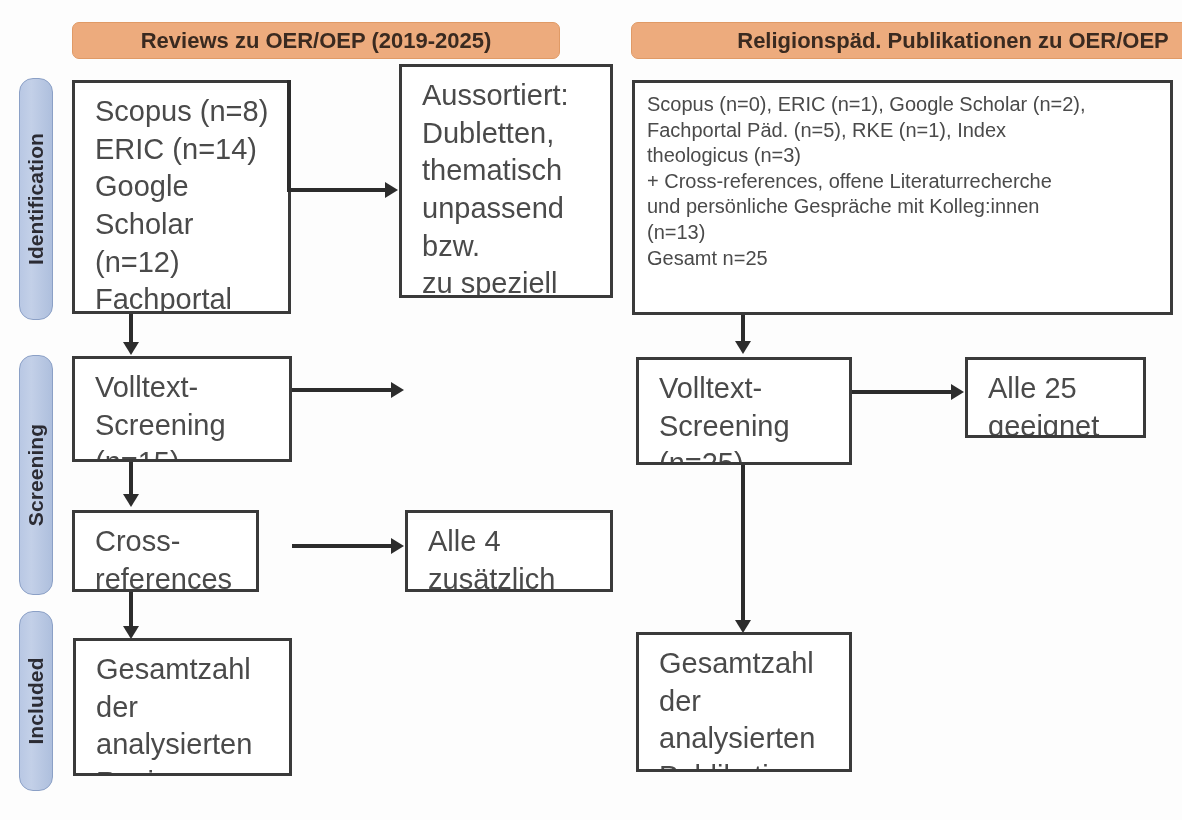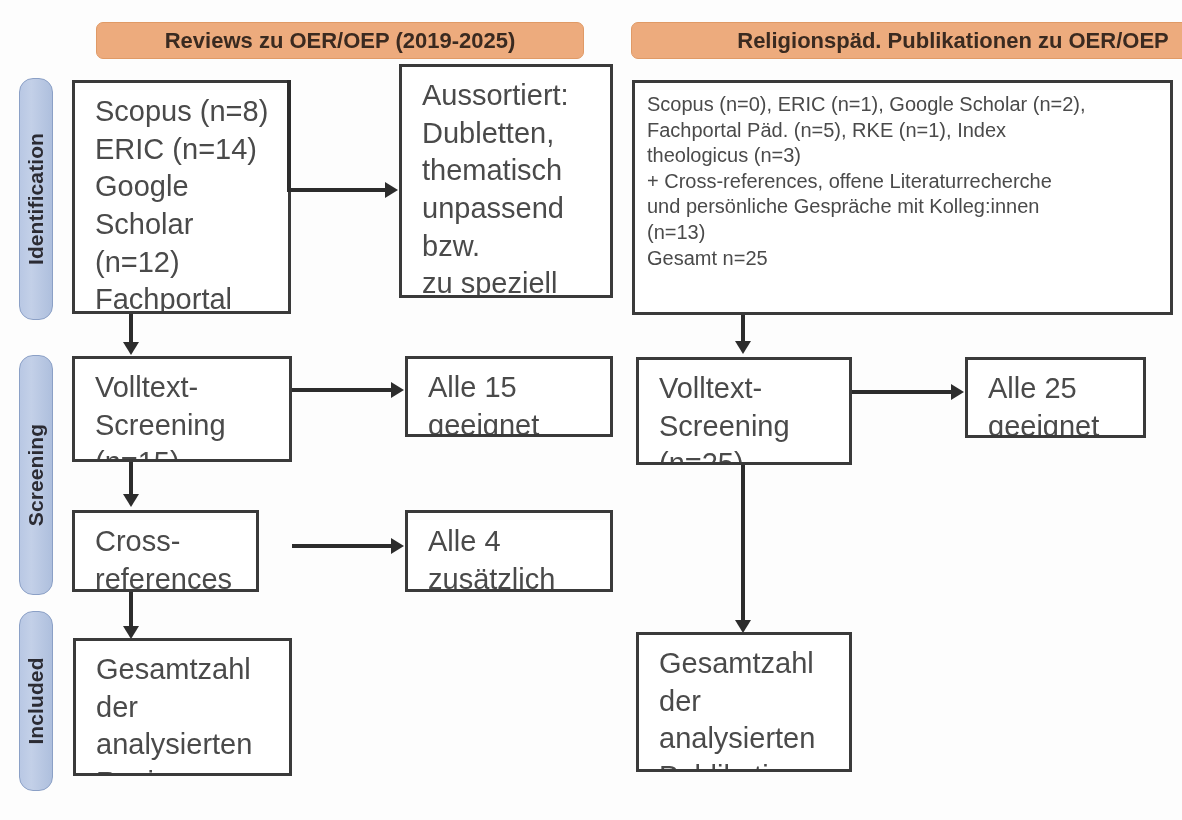--- a/index.html
+++ b/index.html
@@ -111,21 +111,21 @@
   </div>
 
   <div class="phase-tab" style="left:19px; top:355px; width:34px; height:240px;">
     <span class="phase-label">Screening</span>
   </div>
 
   <div class="phase-tab" style="left:19px; top:611px; width:34px; height:180px;">
     <span class="phase-label">Included</span>
   </div>
 
-  <div class="col-header" style="left:72px; top:22px; width:488px; height:37px;margin-left:24px;">
+  <div class="col-header" style="left:72px; top:22px; width:488px; height:37px;">
     <span>Reviews zu OER/OEP (2019-2025)</span>
   </div>
 
   <div class="col-header" style="left:631px; top:22px; width:644px; height:37px;align-items:center;">
     <span>Religionspäd. Publikationen zu OER/OEP</span>
   </div>
 
   <div class="flow-box" style="left:72px; top:80px; width:219px; height:234px;">Scopus (n=8)
 ERIC (n=14)
 Google Scholar
@@ -145,21 +145,20 @@
   <div class="conn conn-h" style="left:287px; top:188px; width:100px;"></div>
   <div class="arrow-right" style="left:385px; top:182px;"></div>
 
   <div class="conn conn-v" style="left:129px; top:314px; height:30px;"></div>
   <div class="arrow-down" style="left:123px; top:342px;"></div>
 
   <div class="flow-box" style="left:72px; top:356px; width:220px; height:106px;">Volltext-
 Screening
 (n=15)</div>
 
-  <div class="flow-box mid" style="left:405px; top:356px; width:208px; height:81px;">Alle 15 geeignet</div>
 
   <div class="conn conn-h" style="left:292px; top:388px; width:101px;"></div>
   <div class="arrow-right" style="left:391px; top:382px;"></div>
 
   <div class="conn conn-v" style="left:129px; top:462px; height:34px;"></div>
   <div class="arrow-down" style="left:123px; top:494px;"></div>
 
   <div class="flow-box" style="left:72px; top:510px; width:187px; height:82px;">Cross-references
 (n=4)</div>
 

